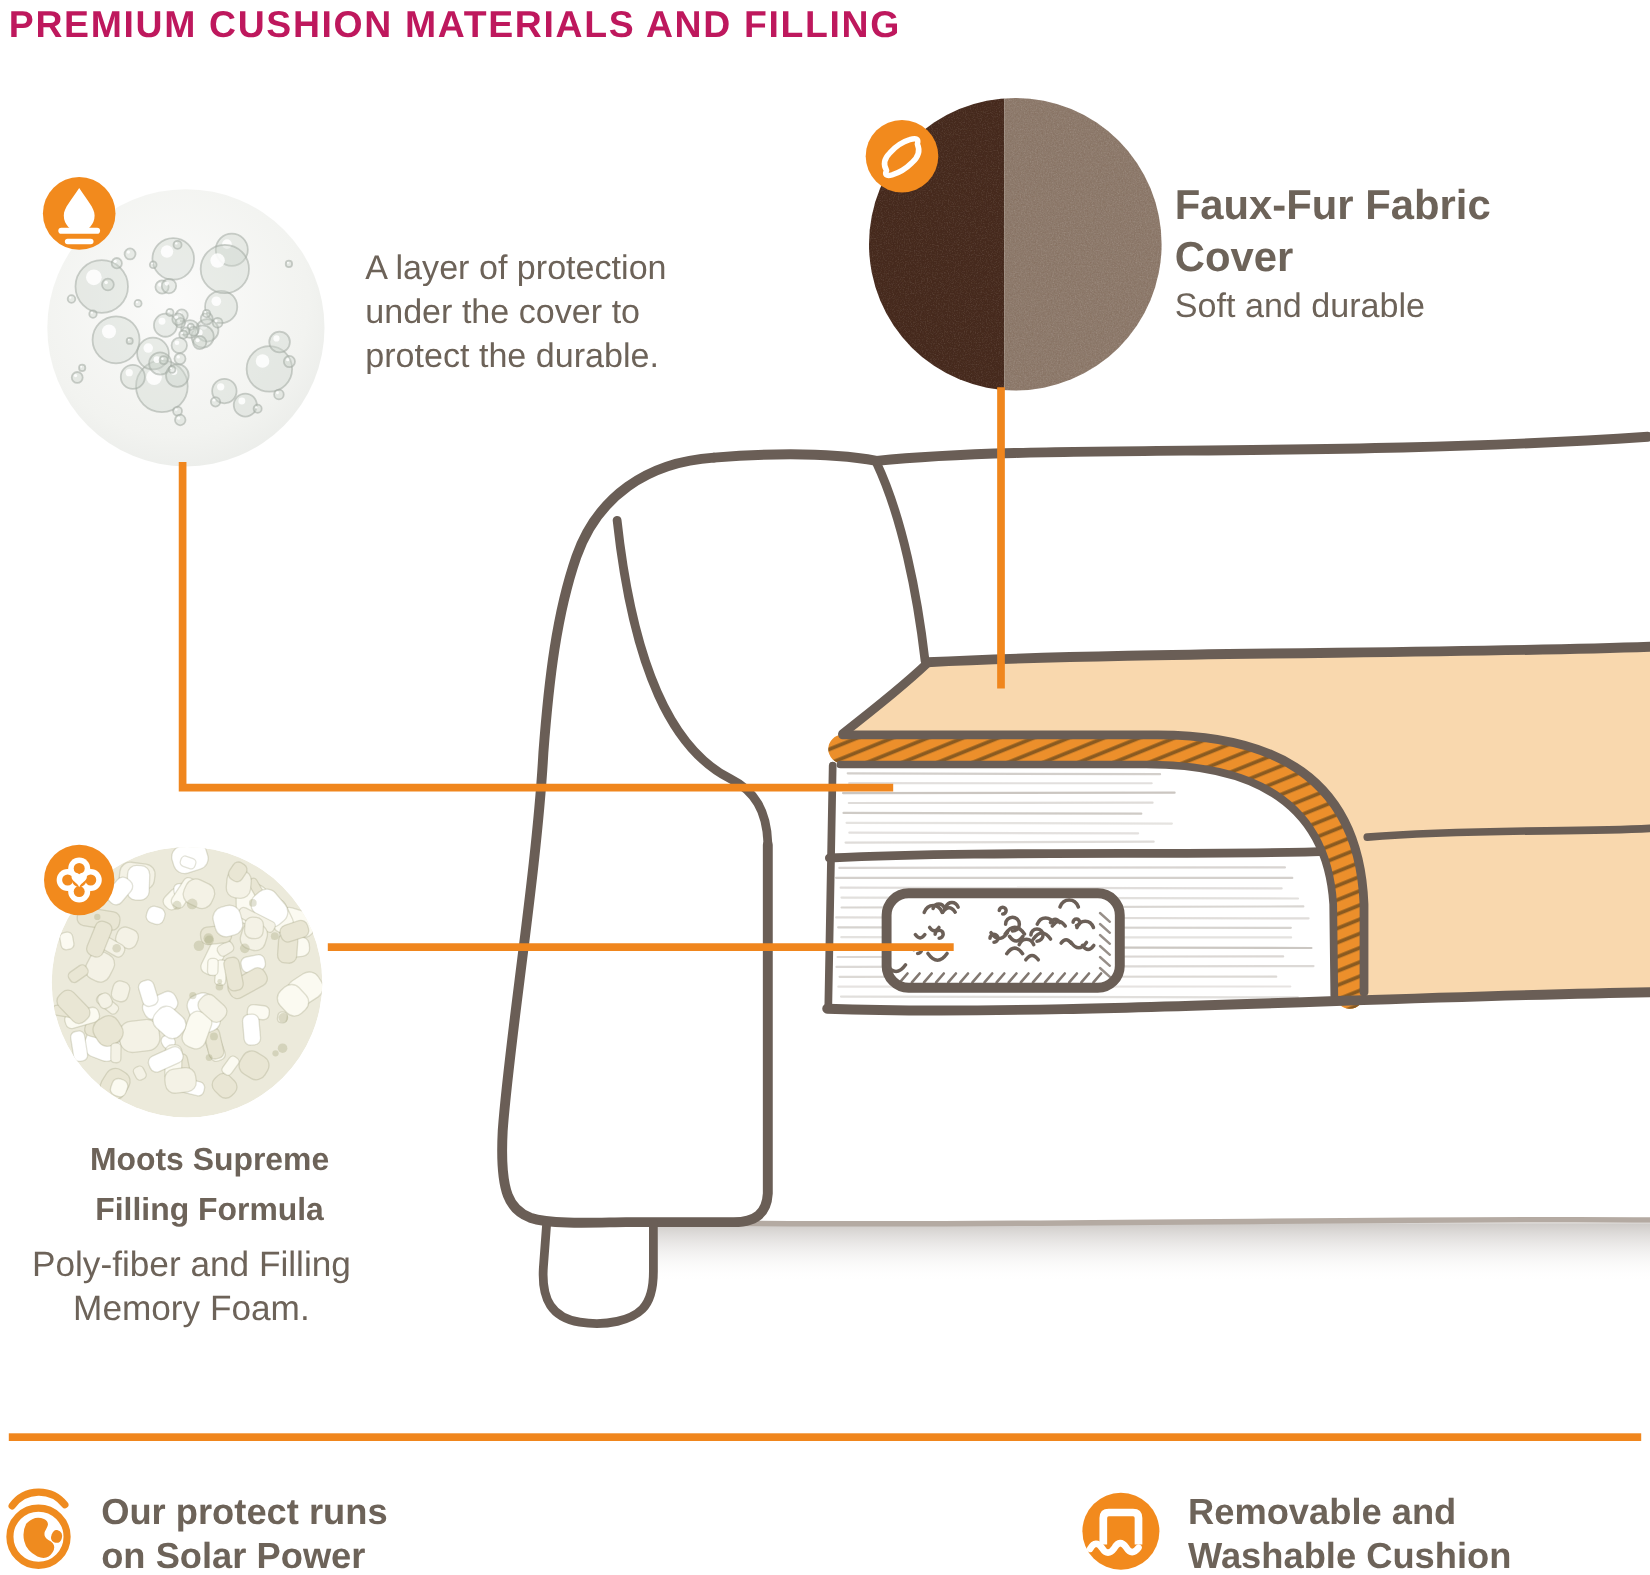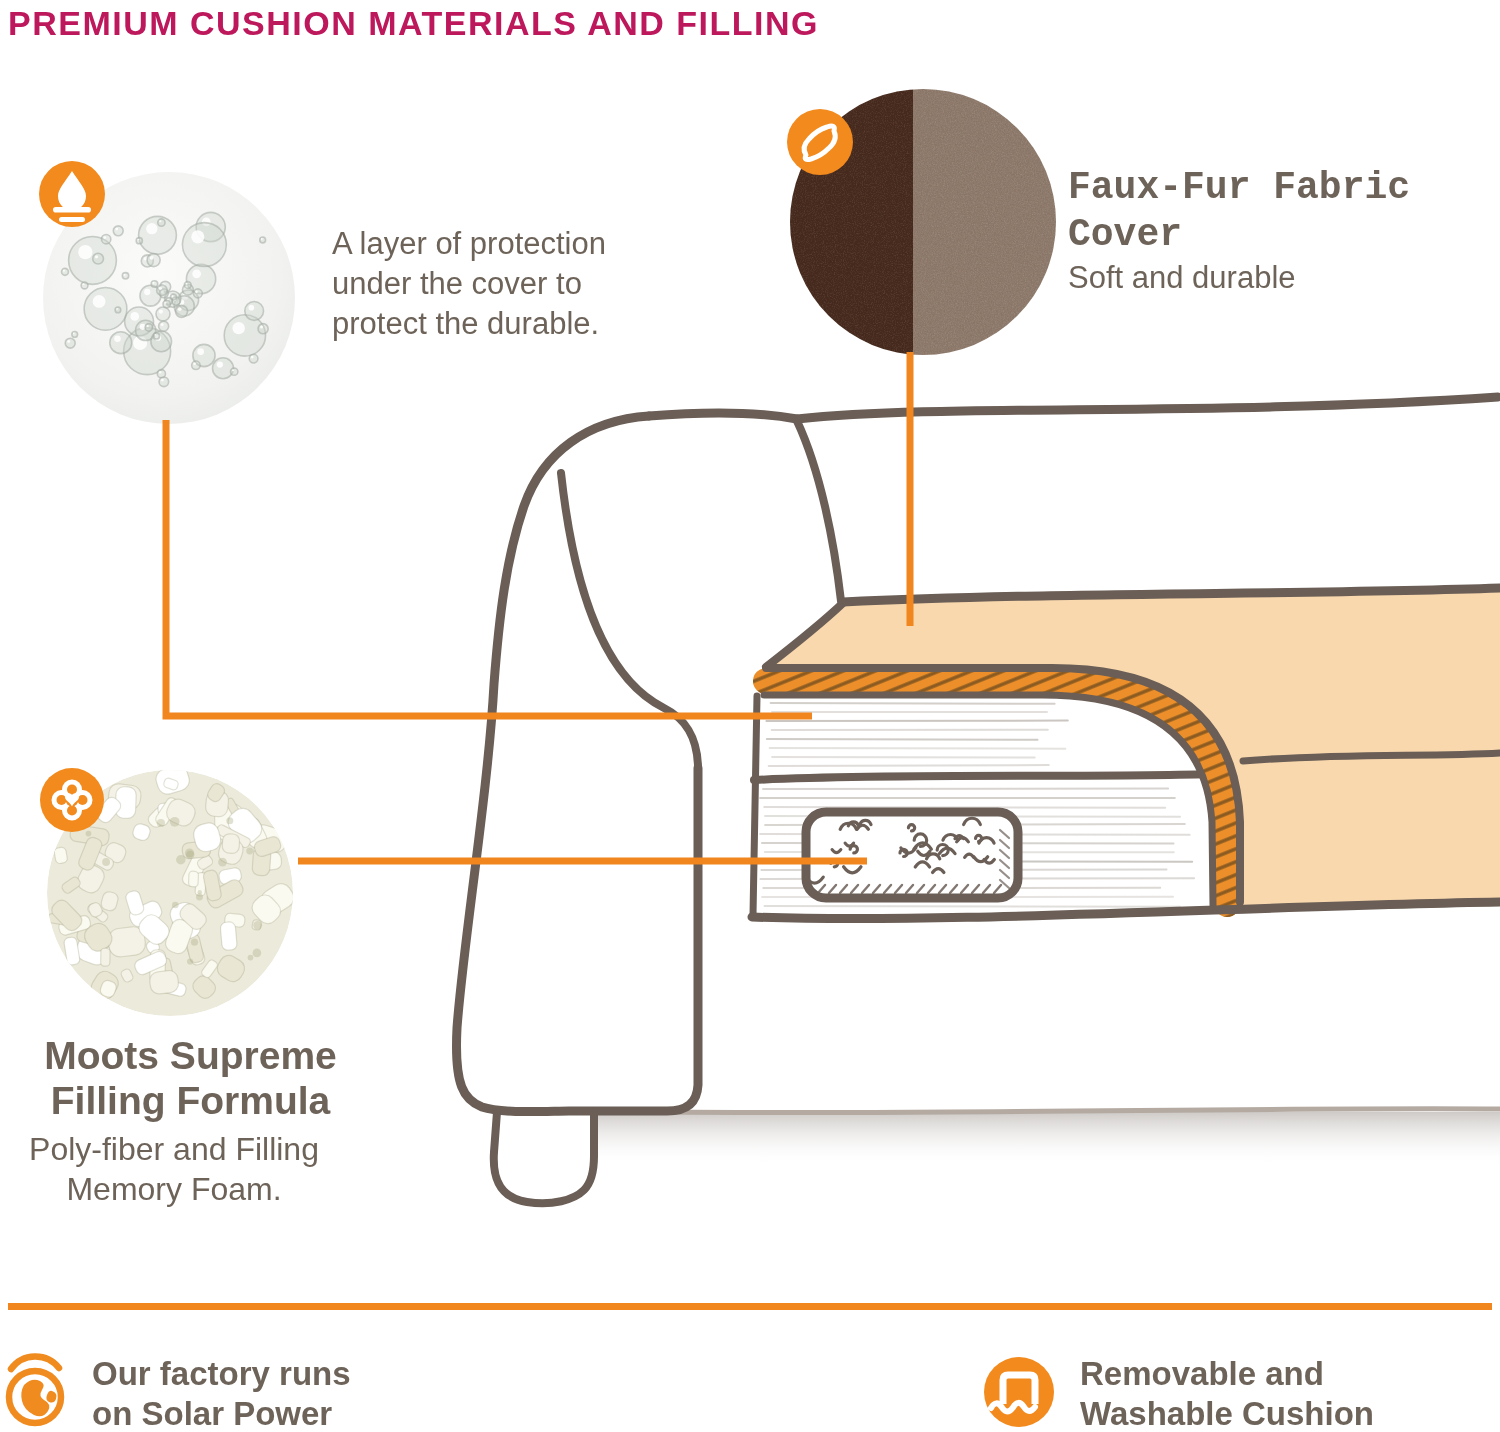--- a/index.html
+++ b/index.html
@@ -1,21 +1,21 @@
 <!DOCTYPE html>
 <html><head>
 <meta charset="utf-8">
 <style>
   html,body{margin:0;padding:0;background:#fff;}
   #page{position:relative;width:1500px;height:1432px;background:#fff;overflow:hidden;
         font-family:"Liberation Sans",sans-serif;color:#6d6359;}
   #art{position:absolute;left:0;top:0;width:1500px;height:1432px;}
   .abs{position:absolute;}
   .title{left:8px;top:4px;font-size:34px;font-weight:700;letter-spacing:1.5px;color:#be185d;white-space:nowrap;}
-  .h1{font-size:38px;font-weight:700;line-height:47px;font-family:Liberation Mono, monospace;}
+  .h1{font-size:38px;font-weight:700;line-height:47px;}
   .body{font-size:31px;line-height:40px;}
   .center{text-align:center;}
   .foot{font-size:33px;font-weight:700;line-height:40px;}
   .divider{left:8px;top:1303px;width:1484px;height:7px;background:#f0861d;}
 </style>
 </head>
 <body>
 
 <div id="page">
 
@@ -451,34 +451,34 @@
 
   <div class="abs" style="left:1068px;top:164px;">
     <div class="h1">
       <div>Faux-Fur Fabric</div>
       <div>Cover</div>
     </div>
     <div class="body">Soft and durable</div>
   </div>
 
   <div class="abs center" style="left:0px;top:1033px;width:348px;">
-    <div style="font-size:39px;font-weight:700;line-height:45px;padding-left:33px;">
+    <div style="font-size:29px;font-weight:700;line-height:45px;padding-left:33px;">
       <div>Moots Supreme</div>
       <div>Filling Formula</div>
     </div>
     <div style="font-size:32px;line-height:40px;margin-top:6px;">
       <div>Poly-fiber and Filling</div>
       <div>Memory Foam.</div>
     </div>
   </div>
 
   <div class="abs divider"></div>
 
   <div class="abs foot" style="left:92px;top:1354px;">
-    <div>Our factory runs</div>
+    <div>Our protect runs</div>
     <div>on Solar Power</div>
   </div>
 
   <div class="abs foot" style="left:1080px;top:1354px;">
     <div>Removable and</div>
     <div>Washable Cushion</div>
   </div>
 
 </div>
 

